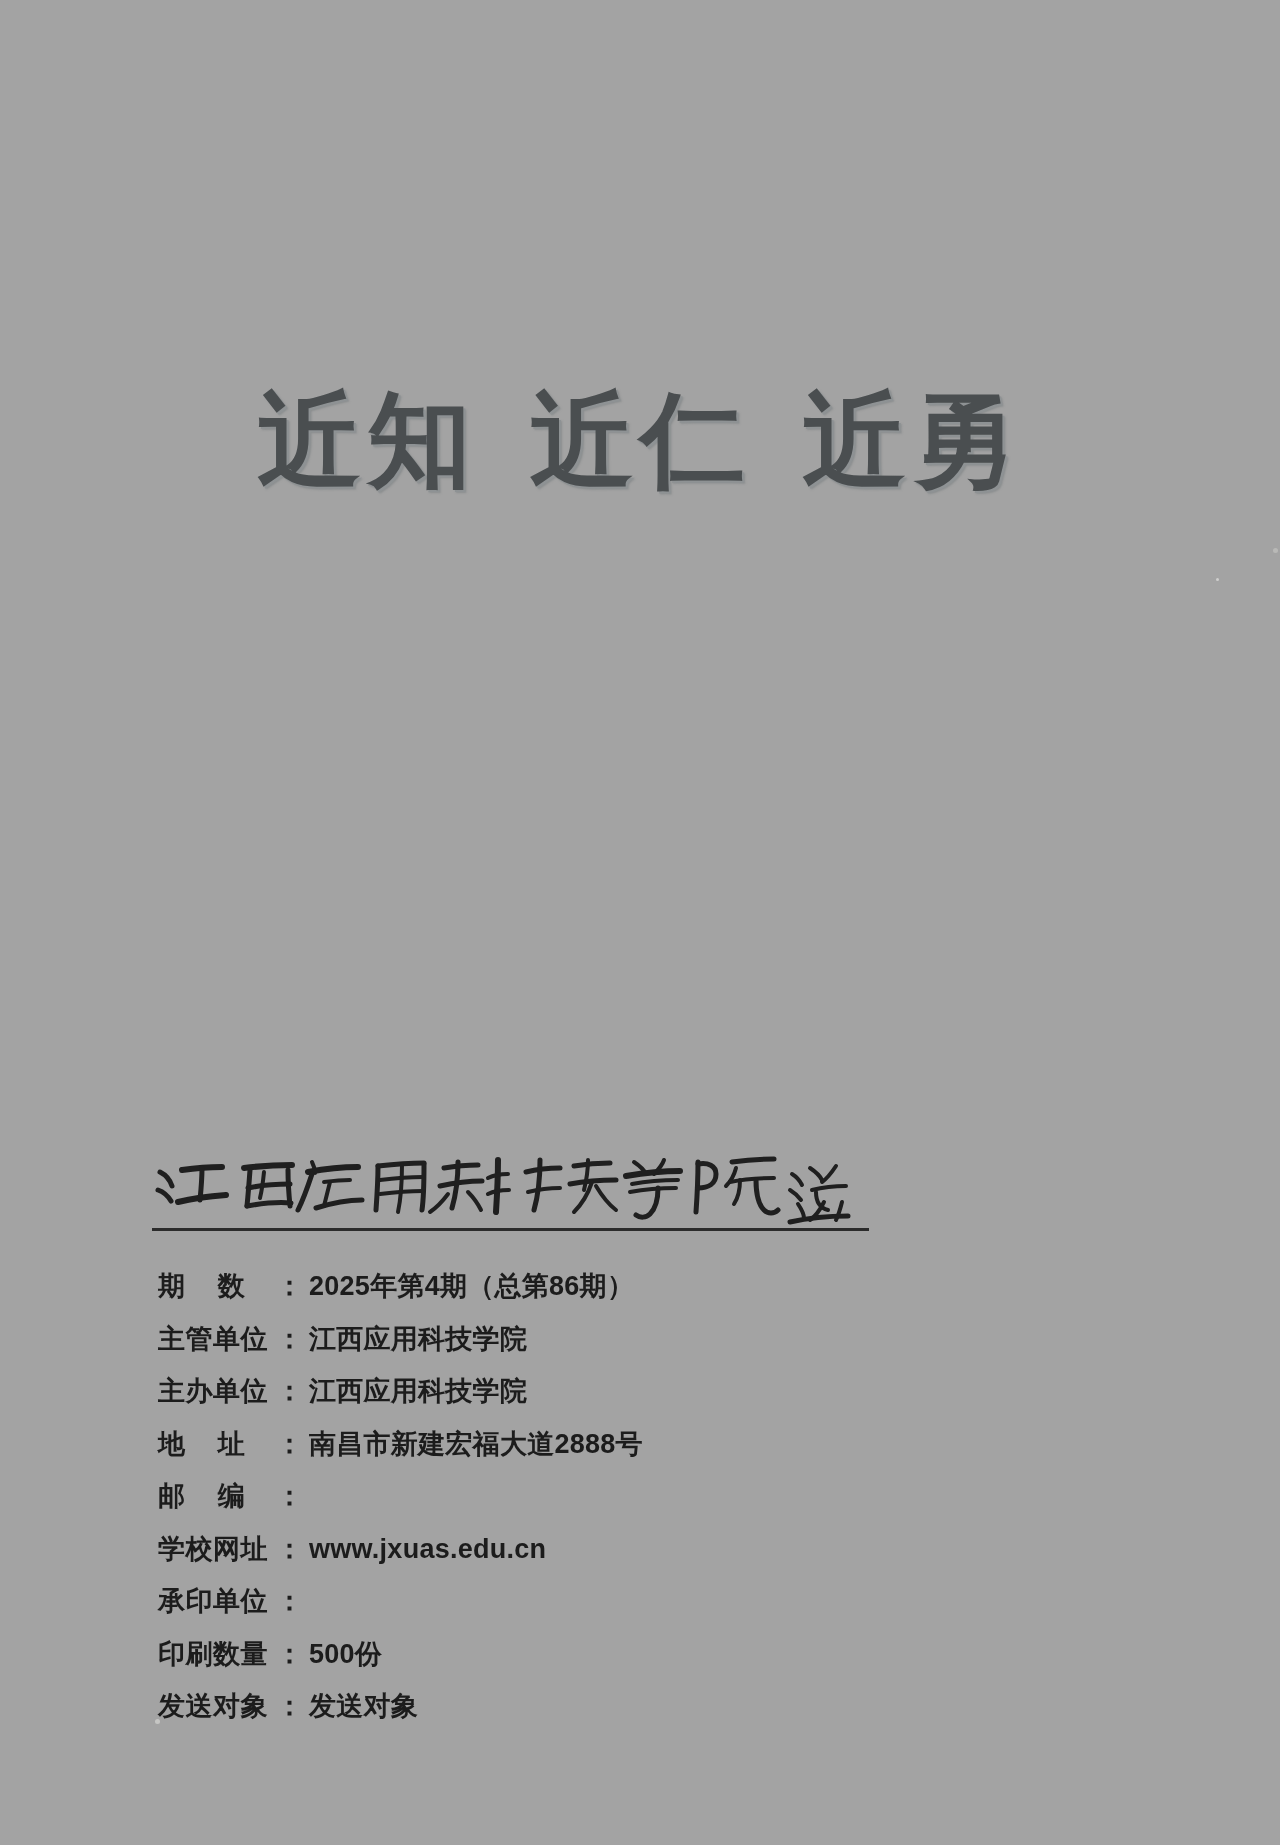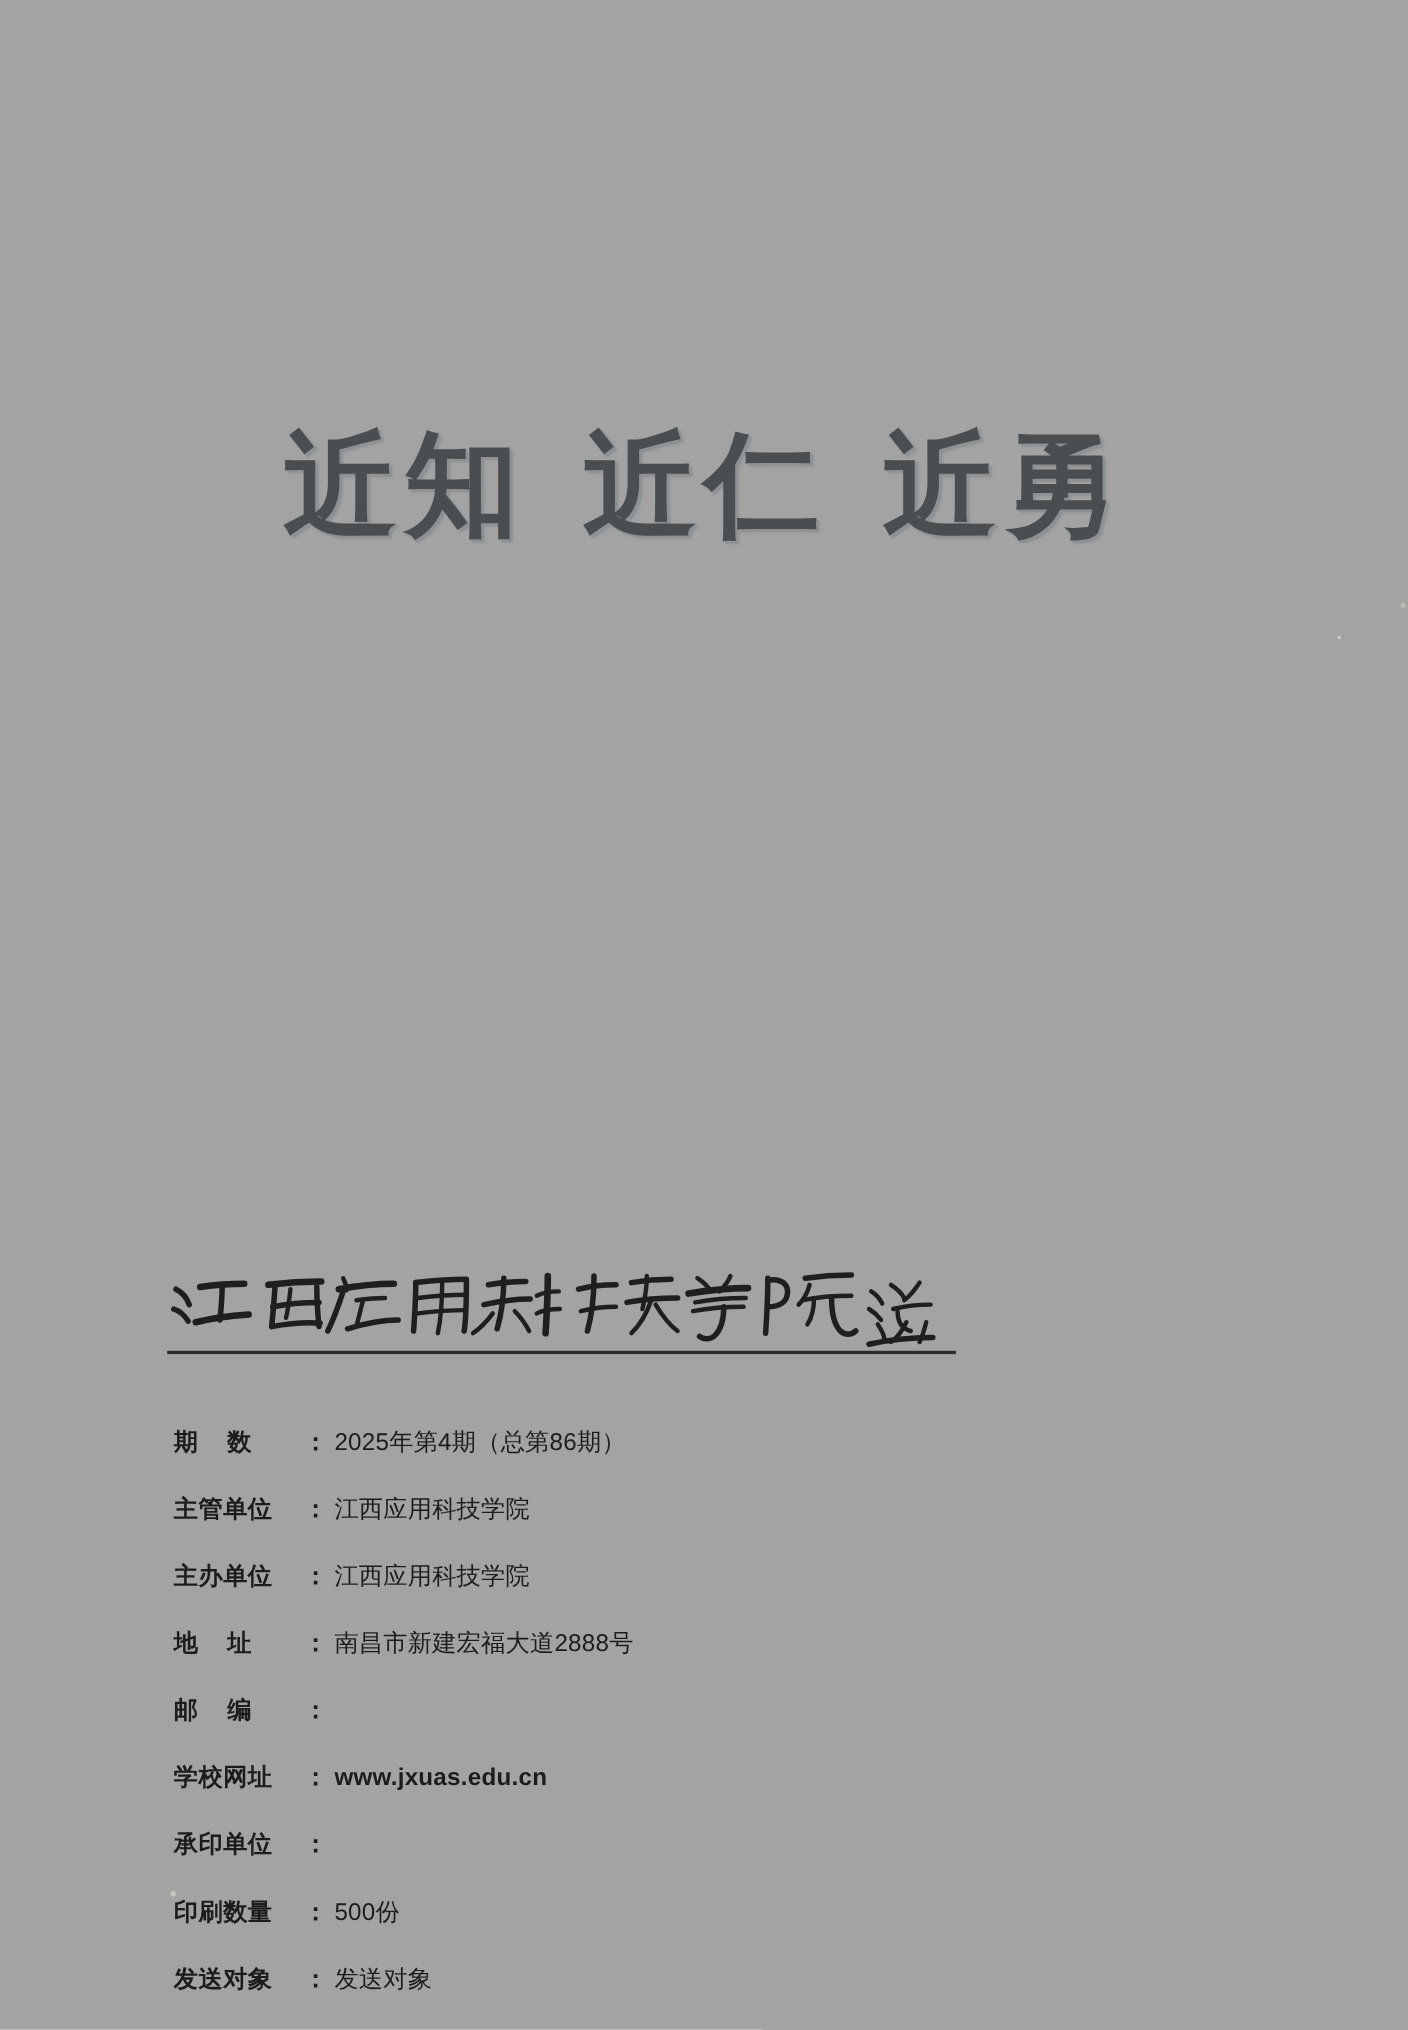--- a/index.html
+++ b/index.html
@@ -79,40 +79,39 @@
   .colophon {
     position: absolute;
     top: 1266px;
     left: 158px;
     width: 800px;
   }
   .colophon-row {
     display: flex;
     align-items: baseline;
     margin-bottom: 12px;
-    font-size: 22px;
+    font-size: 27px;
     color: #1c1c1c;
     line-height: 1.5;
-    margin-top: 28px;
   }
   .colophon-label {
     flex: 0 0 auto;
     width: 118px;
     font-weight: bold;
     letter-spacing: 0.02em;
     white-space: pre;
   }
   .colophon-colon {
     flex: 0 0 auto;
     font-weight: bold;
     margin-right: 6px;
   }
   .colophon-value {
     flex: 1 1 auto;
-    font-weight: normal;
+    font-weight: bold;
     letter-spacing: 0.01em;
   }
   .colophon-value.link {
     font-weight: bold;
   }
 </style>
 </head>
 <body>
 
 <div class="page">

